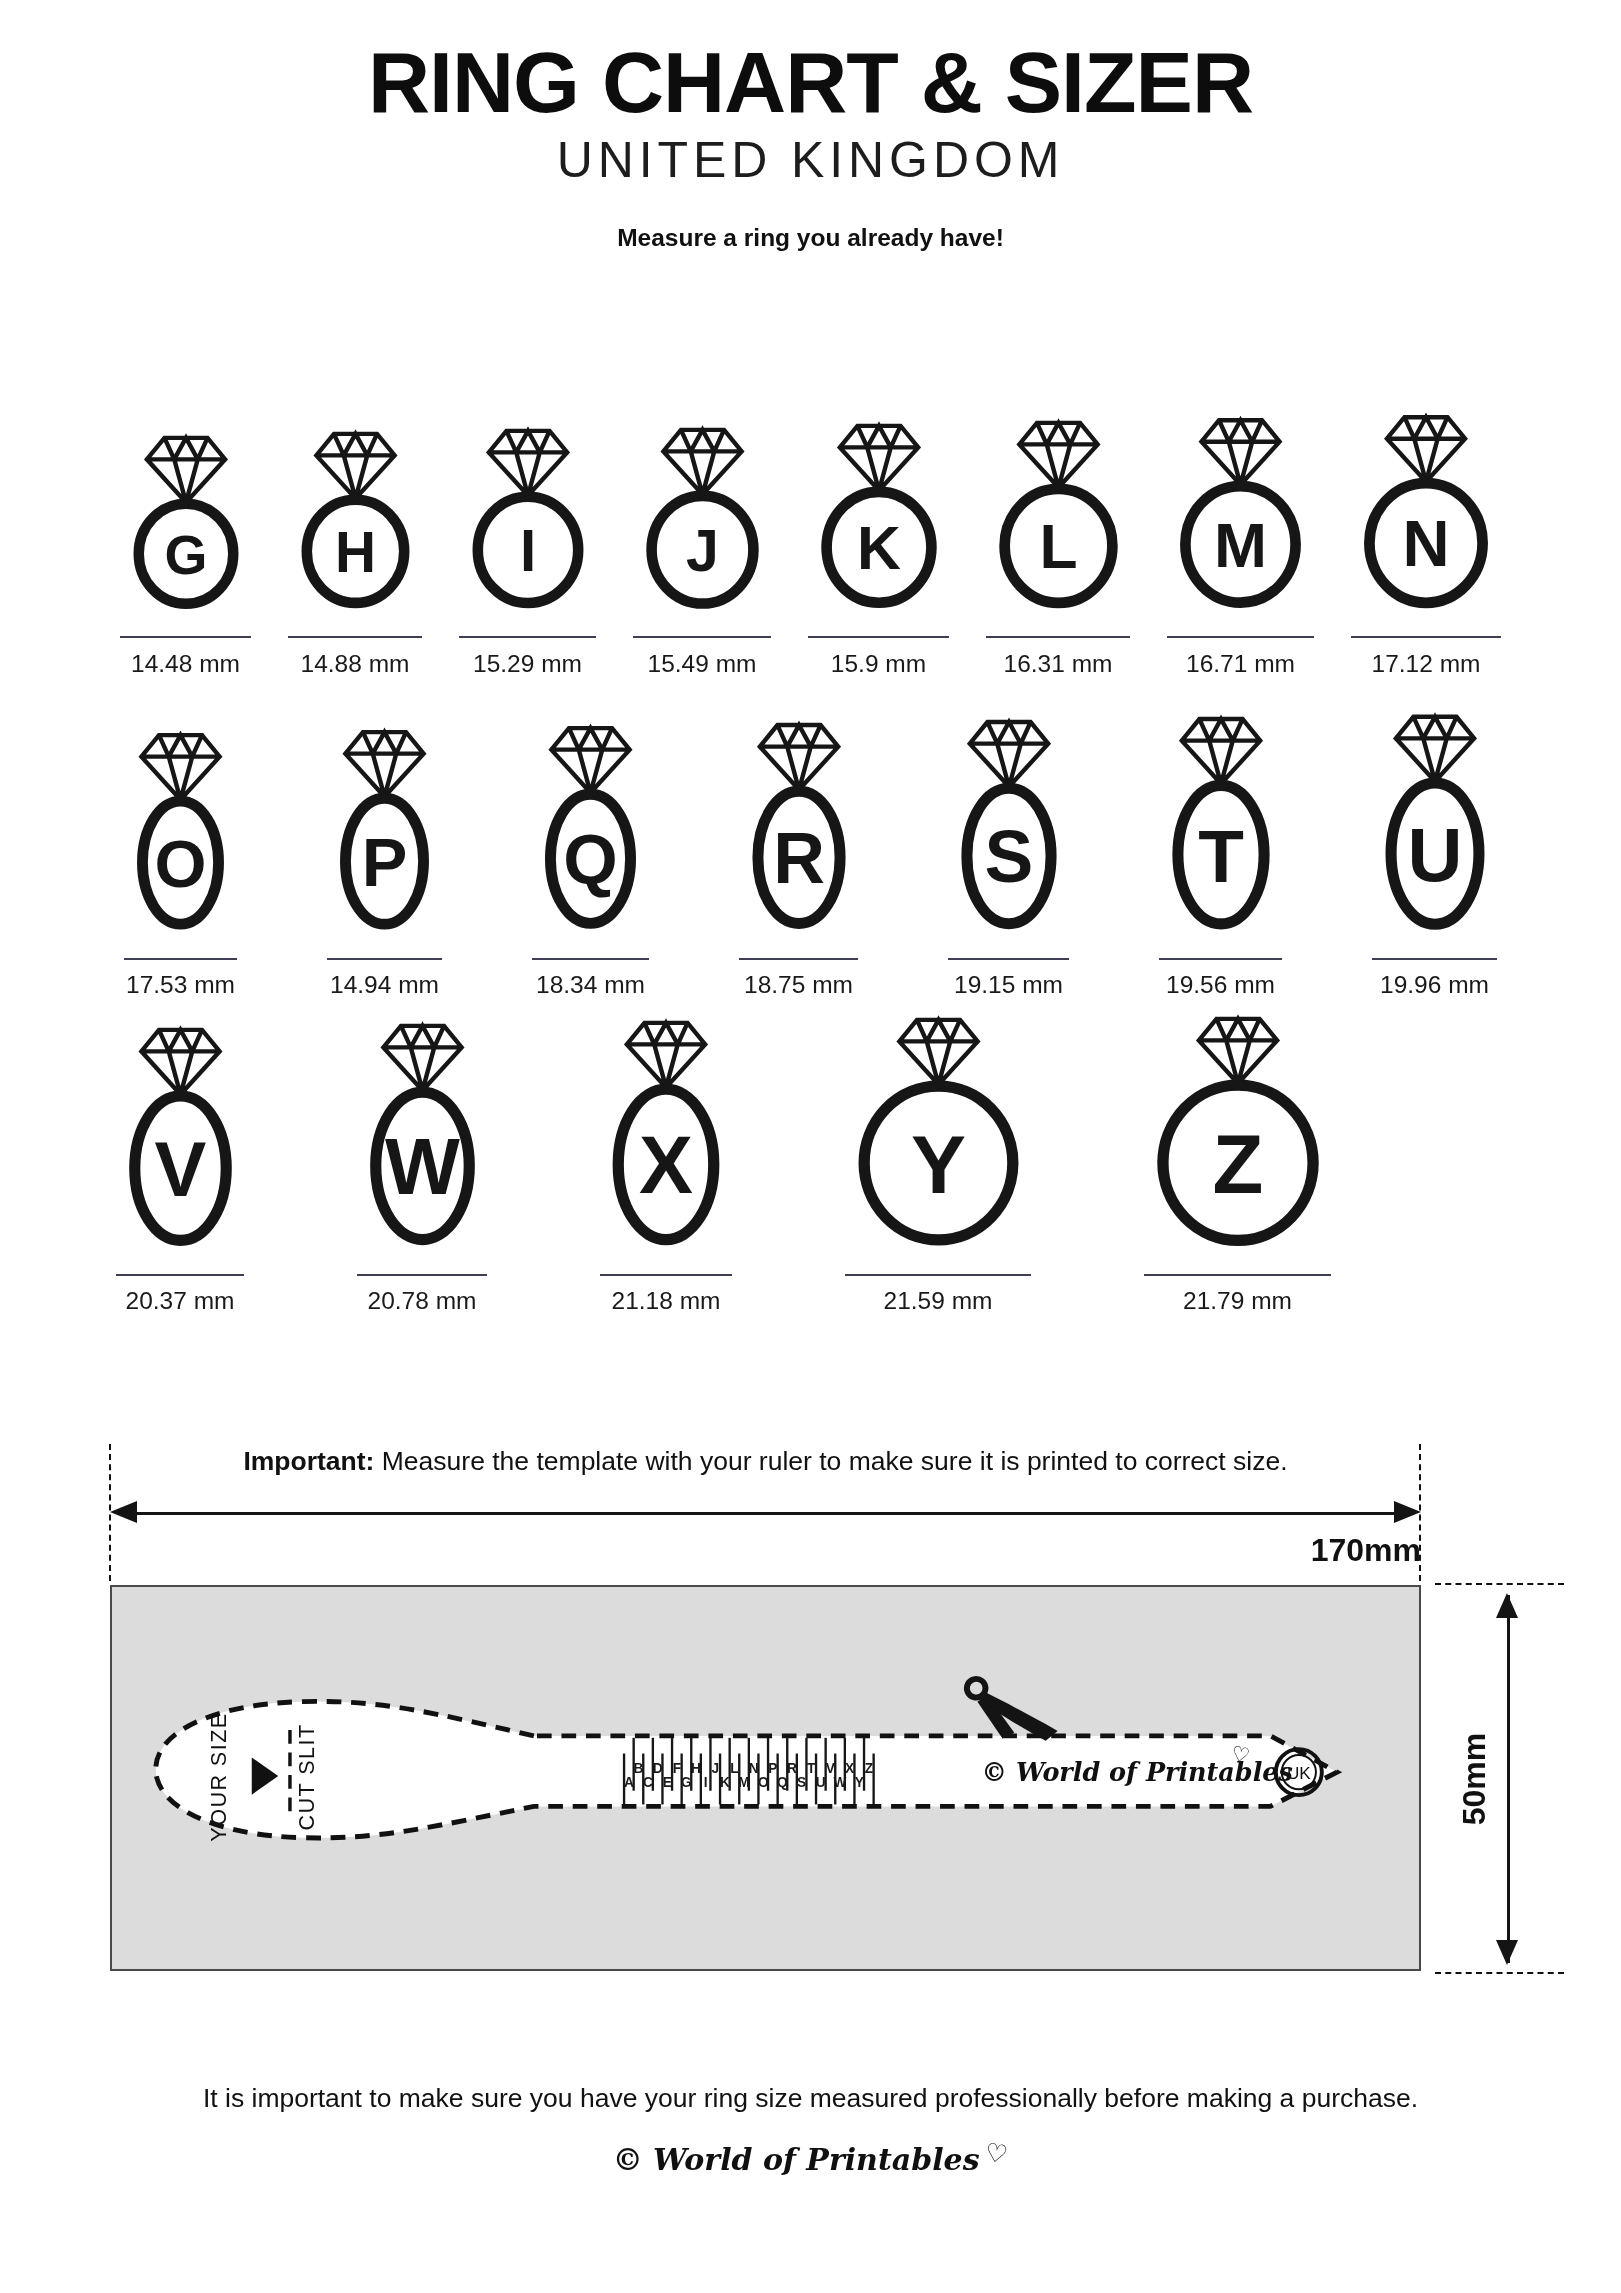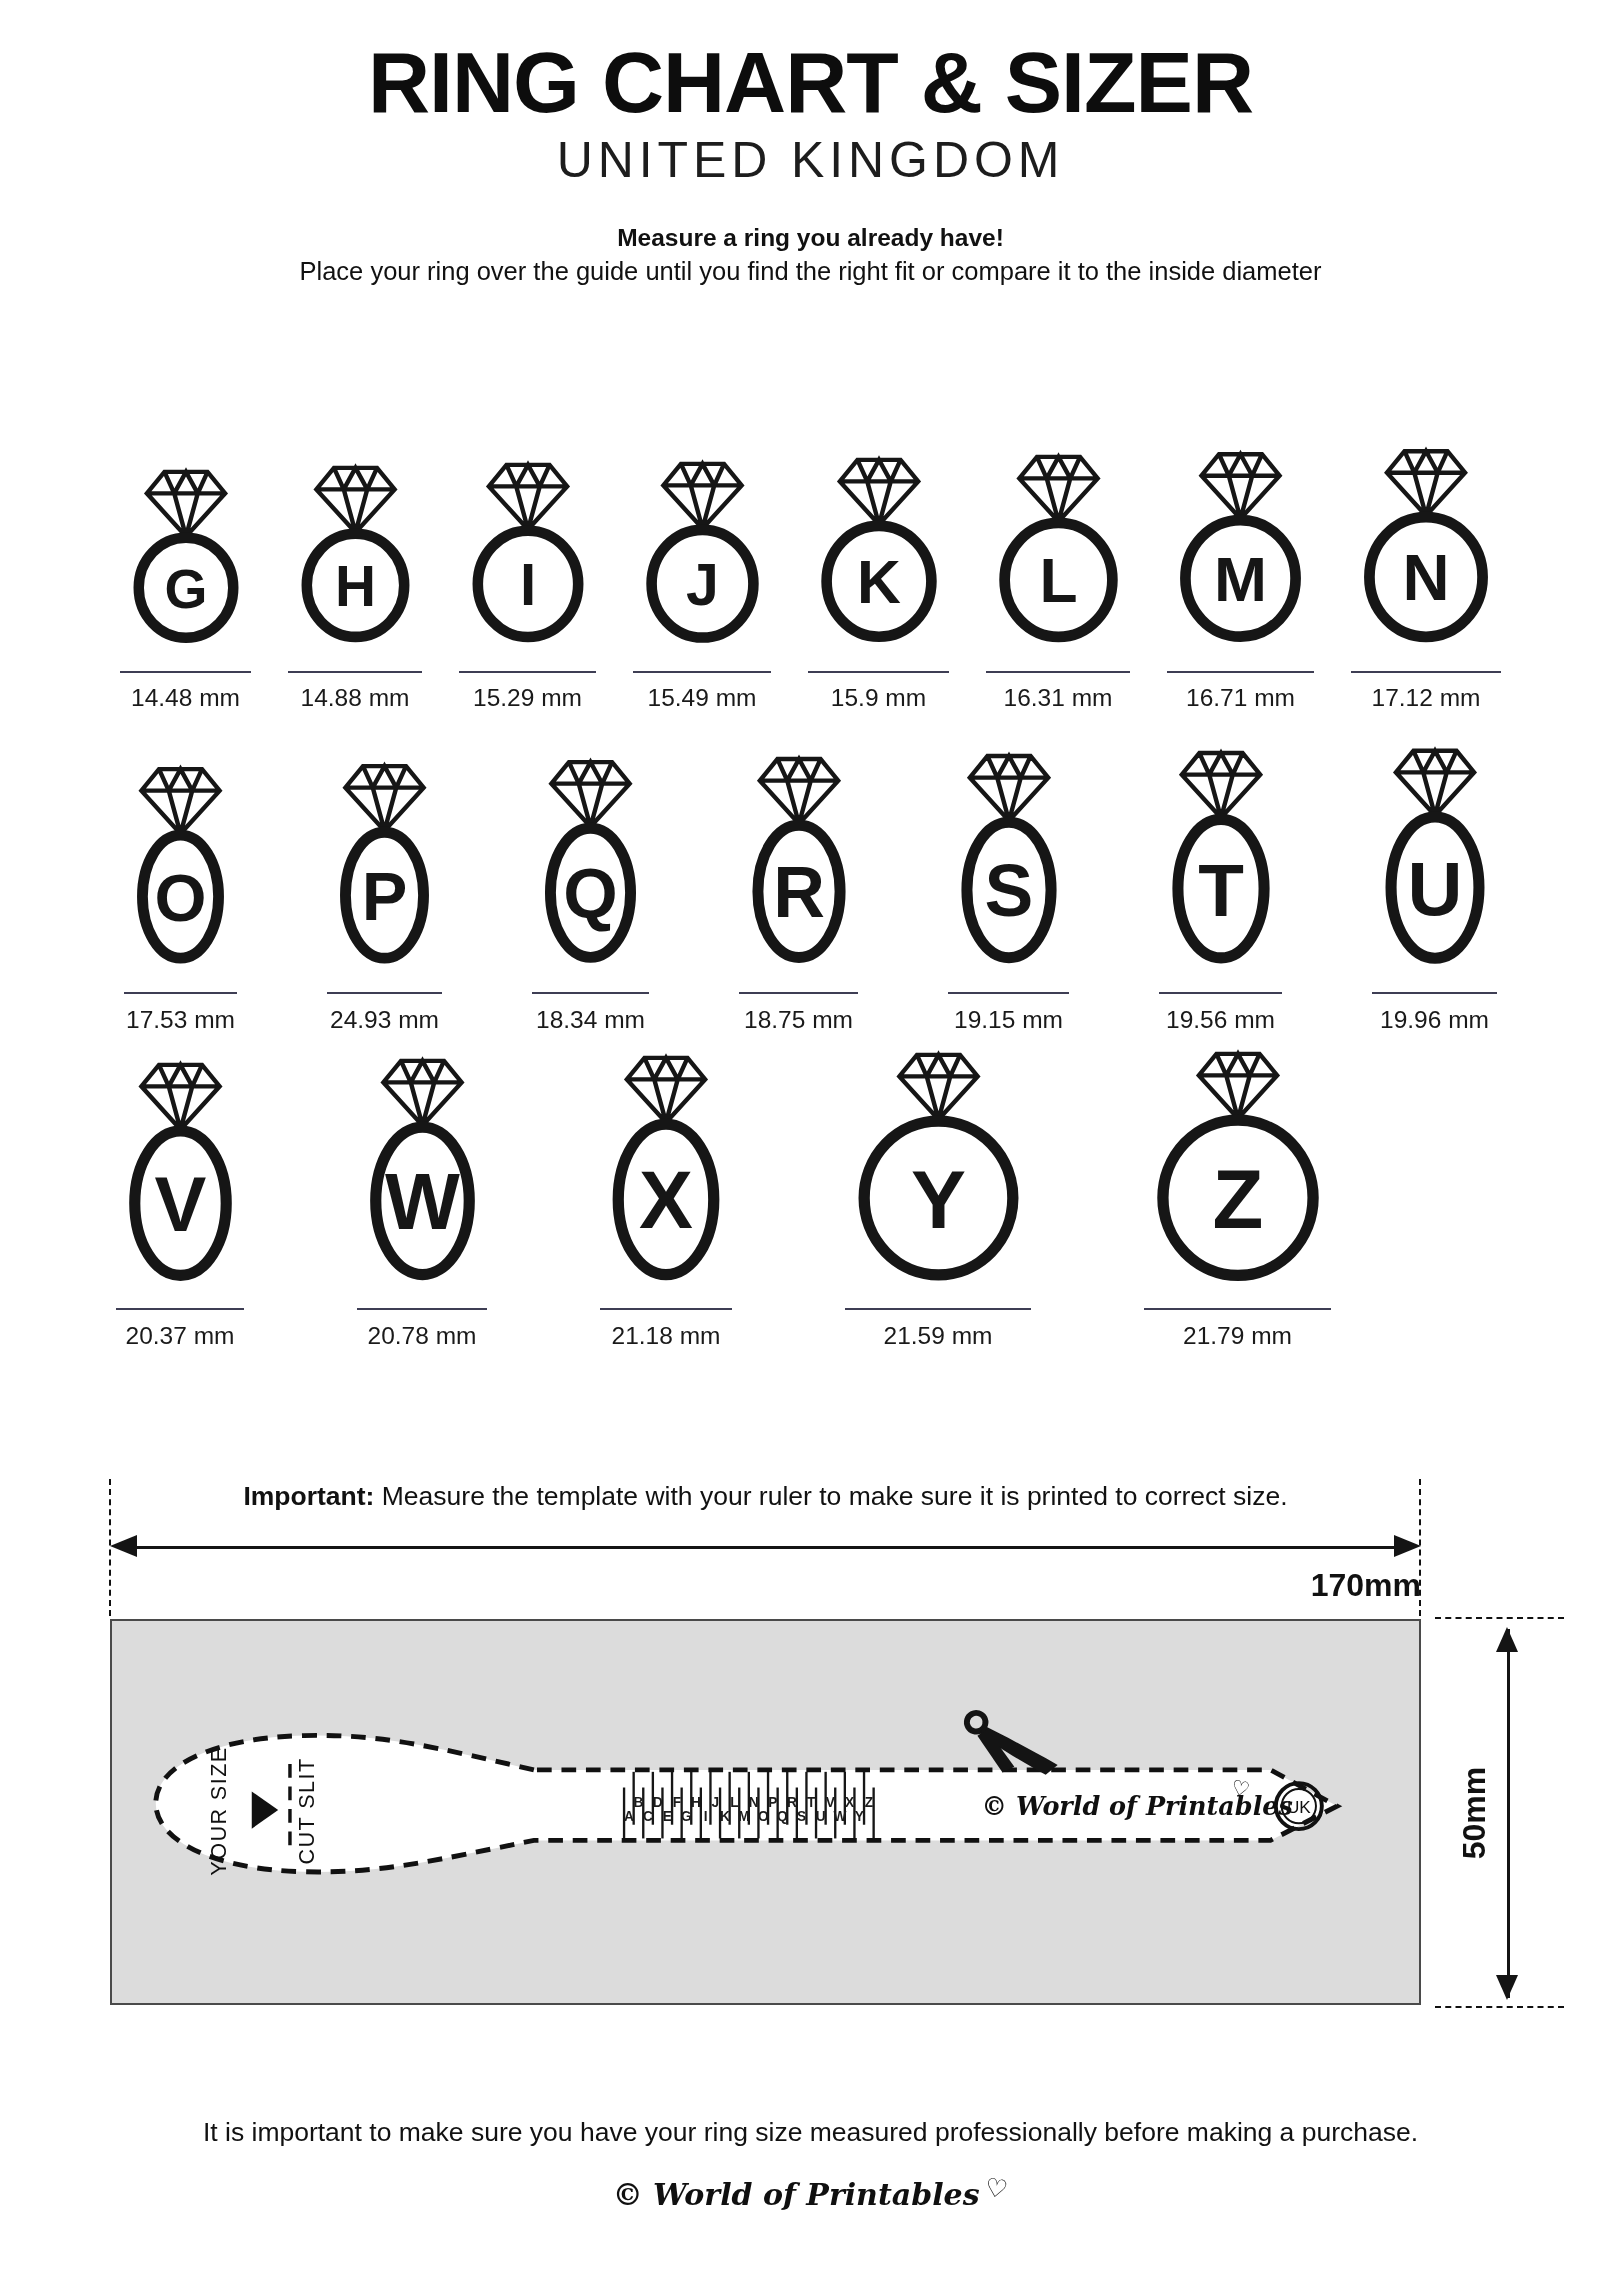--- a/index.html
+++ b/index.html
@@ -100,21 +100,20 @@
 </head>
 <body>
 
 <div class="page">
 
   <div class="title">RING CHART &amp; SIZER</div>
   <div class="subtitle">UNITED KINGDOM</div>
 
   <div class="instructions">
     <div class="lead">Measure a ring you already have!</div>
-    <div class="body">Place your ring over the guide until you find the right fit or compare it to the inside diameter</div>
   </div>
 
   <div class="ring-row row-0">
       <div class="ring">
         <svg width="108" height="181" viewBox="0 0 110 185">
           <g transform="translate(11,2)" stroke="#161616" stroke-width="4.5" fill="none">
             <path d="M22,6 L66,6 L84,28 L44,72 L4,28 Z M4,28 L84,28 M22,6 L32,28 L44,6 L56,28 L66,6 M32,28 L44,72 M56,28 L44,72"></path>
           </g>
           <ellipse cx="55" cy="126.47200000000001" rx="48.30132" ry="51.12492" fill="#ffffff" stroke="#161616" stroke-width="10.69416"></ellipse>
           <text x="55" y="146.80192" text-anchor="middle" font-size="56.472" font-weight="600" fill="#161616" font-family="Liberation Sans, sans-serif">G</text>
@@ -214,21 +213,21 @@
       </div>
       <div class="ring">
         <svg width="91" height="208" viewBox="0 0 93 212">
           <g transform="translate(2.5,2)" stroke="#161616" stroke-width="4.5" fill="none">
             <path d="M22,6 L66,6 L84,28 L44,72 L4,28 Z M4,28 L84,28 M22,6 L32,28 L44,6 L56,28 L66,6 M32,28 L44,72 M56,28 L44,72"></path>
           </g>
           <ellipse cx="46.5" cy="139.927" rx="39.903645" ry="64.37809499999999" fill="#ffffff" stroke="#161616" stroke-width="11.097809999999999"></ellipse>
           <text x="46.5" y="165.10072" text-anchor="middle" font-size="69.92699999999999" font-weight="600" fill="#161616" font-family="Liberation Sans, sans-serif">P</text>
         </svg>
         <div class="underline" style="width:115px"></div>
-        <div class="mmlabel">24.93 mm</div>
+        <div class="mmlabel">14.94 mm</div>
       </div>
       <div class="ring">
         <svg width="93" height="212" viewBox="0 0 95 216">
           <g transform="translate(3.5,2)" stroke="#161616" stroke-width="4.5" fill="none">
             <path d="M22,6 L66,6 L84,28 L44,72 L4,28 Z M4,28 L84,28 M22,6 L32,28 L44,6 L56,28 L66,6 M32,28 L44,72 M56,28 L44,72"></path>
           </g>
           <ellipse cx="47.5" cy="141.526" rx="40.91901" ry="65.95311" fill="#ffffff" stroke="#161616" stroke-width="11.14578"></ellipse>
           <text x="47.5" y="167.27536" text-anchor="middle" font-size="71.526" font-weight="600" fill="#161616" font-family="Liberation Sans, sans-serif">Q</text>
         </svg>
         <div class="underline" style="width:117px"></div>

